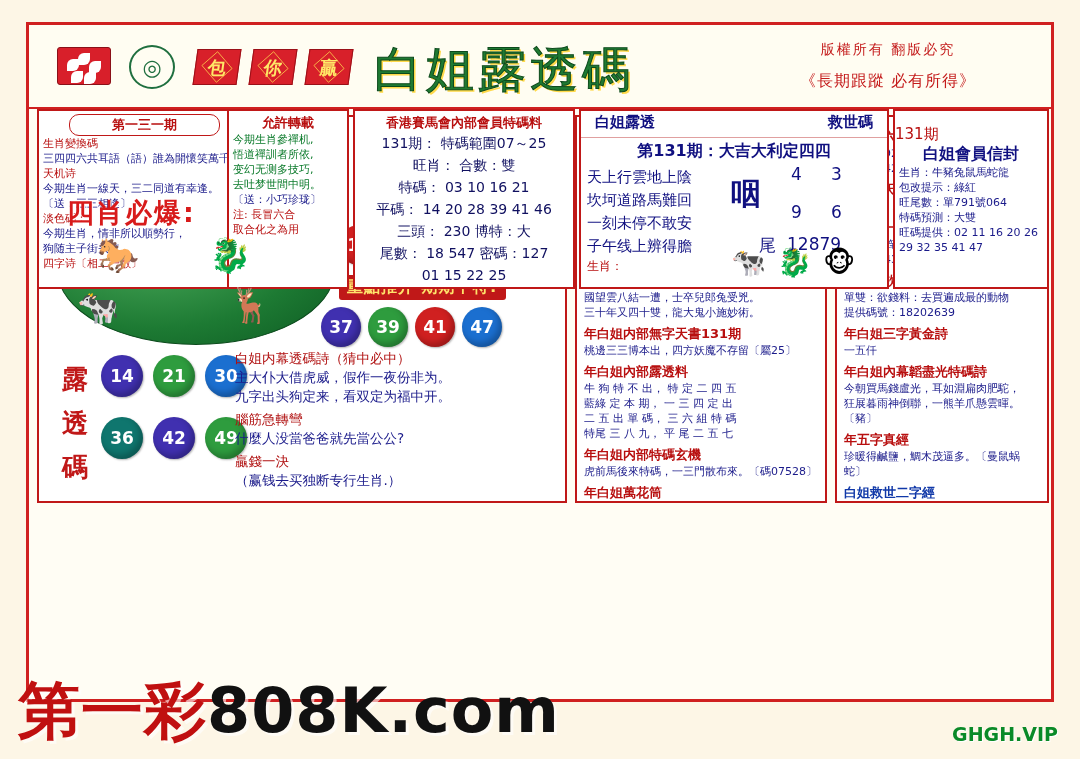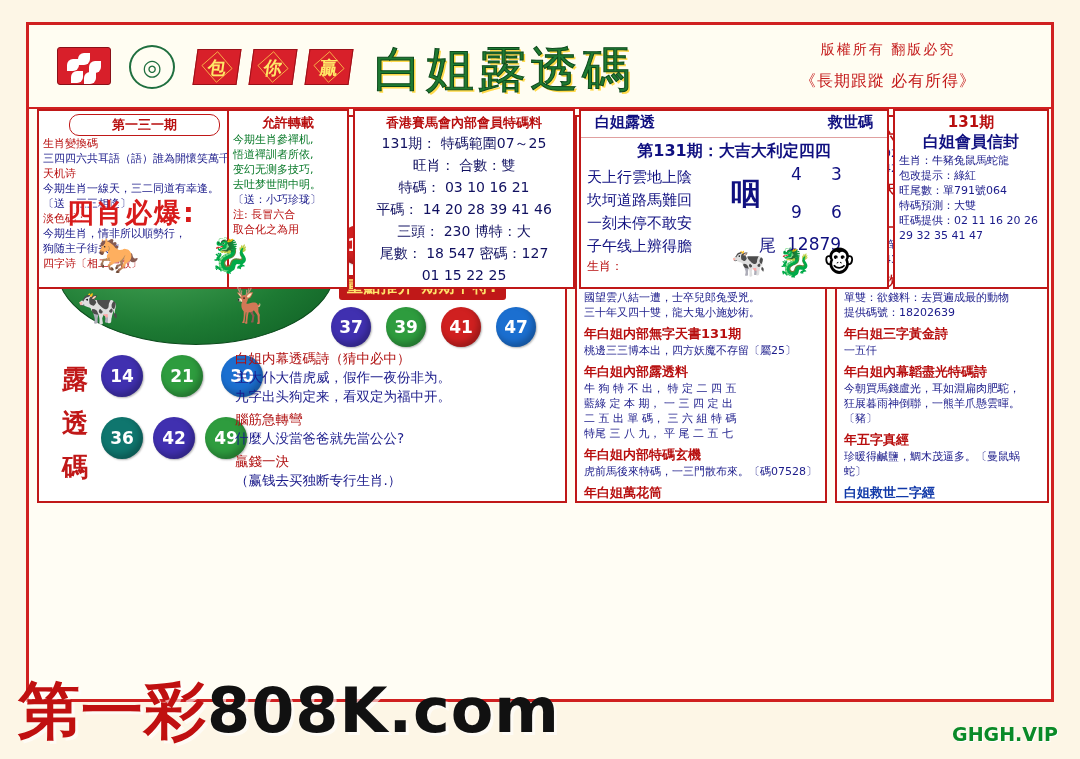--- a/index.html
+++ b/index.html
@@ -113,32 +113,32 @@
   }
   .sixiao {
     position:absolute; left:28px; top:78px; font-size:27px; color:#d81b1b;
     font-weight:bold; letter-spacing:2px; z-index:3;
     text-shadow:1px 1px 0 #fff;
   }
   .animal { position:absolute; z-index:2; font-size:34px; }
 
   .row-mid { position:absolute; left:300px; top:108px; display:flex; gap:7px;}
   .row-mid .ball { width:40px; height:40px; line-height:40px; font-size:17px;}
-  .row-mid2 { position:absolute; left:292px; top:190px; display:flex; gap:15px;}
+  .row-mid2 { position:absolute; left:282px; top:190px; display:flex; gap:7px;}
   .row-mid2 .ball { width:40px; height:40px; line-height:40px; font-size:17px;}
   .zhongdian {
     position:absolute; left:300px; top:158px;
     background:#c01818; color:#ffe46b; font-size:16px; font-weight:bold;
     padding:2px 8px; border-radius:3px; letter-spacing:1px;
   }
   .lu-tou-ma {
     position:absolute; left:14px; top:240px; width:44px;
     font-size:26px; color:#c01818; font-weight:bold; line-height:44px; text-align:center;
   }
-  .row-l1 { position:absolute; left:62px; top:238px; display:flex; gap:18px;}
+  .row-l1 { position:absolute; left:62px; top:238px; display:flex; gap:10px;}
   .row-l2 { position:absolute; left:62px; top:300px; display:flex; gap:10px;}
   .row-l1 .ball, .row-l2 .ball { width:42px; height:42px; line-height:42px; font-size:17px;}
 
   .poem-block {
     position:absolute; left:196px; top:232px; width:324px;
     font-size:13.5px; color:#1a1a8a; line-height:19px;
   }
   .poem-block .hd { color:#b01010; }
   .poem-block .nao { color:#b01010; margin-top:4px;}
 
@@ -431,21 +431,21 @@
           <div style="position:absolute;left:178px;top:72px;font-size:17px;color:#101080;">尾</div>
           <div style="position:absolute;left:206px;top:72px;font-size:17px;color:#101080;">12879</div>
           <div style="position:absolute;left:6px;top:96px;font-size:12px;color:#b80f0f;">生肖：</div>
           <span style="position:absolute;left:150px;top:84px;font-size:28px;">🐄</span>
           <span style="position:absolute;left:196px;top:84px;font-size:28px;">🐉</span>
           <span style="position:absolute;left:242px;top:84px;font-size:28px;">🐵</span>
         </div>
       </div>
 
       <div class="bot-cell b6" style="bottom:6px;">
-        <div style="text-align:center;font-size:15px;color:#b80f0f;font-weight:bold;padding-top:2px">131期</div>
+        <div style="text-align:left;font-size:15px;color:#b80f0f;font-weight:normal;padding-top:14px">131期</div>
         <div style="text-align:center;font-size:16px;color:#101080;font-weight:bold">白姐會員信封</div>
         <div class="ln">
           <span>生肖：</span><span>牛豬兔鼠馬蛇龍</span>
         </div>
         <div class="ln">
           <span>包改提示：</span><span>綠紅</span>
         </div>
         <div class="ln">
           <span>旺尾數：</span><span>單791號064</span>
         </div>

